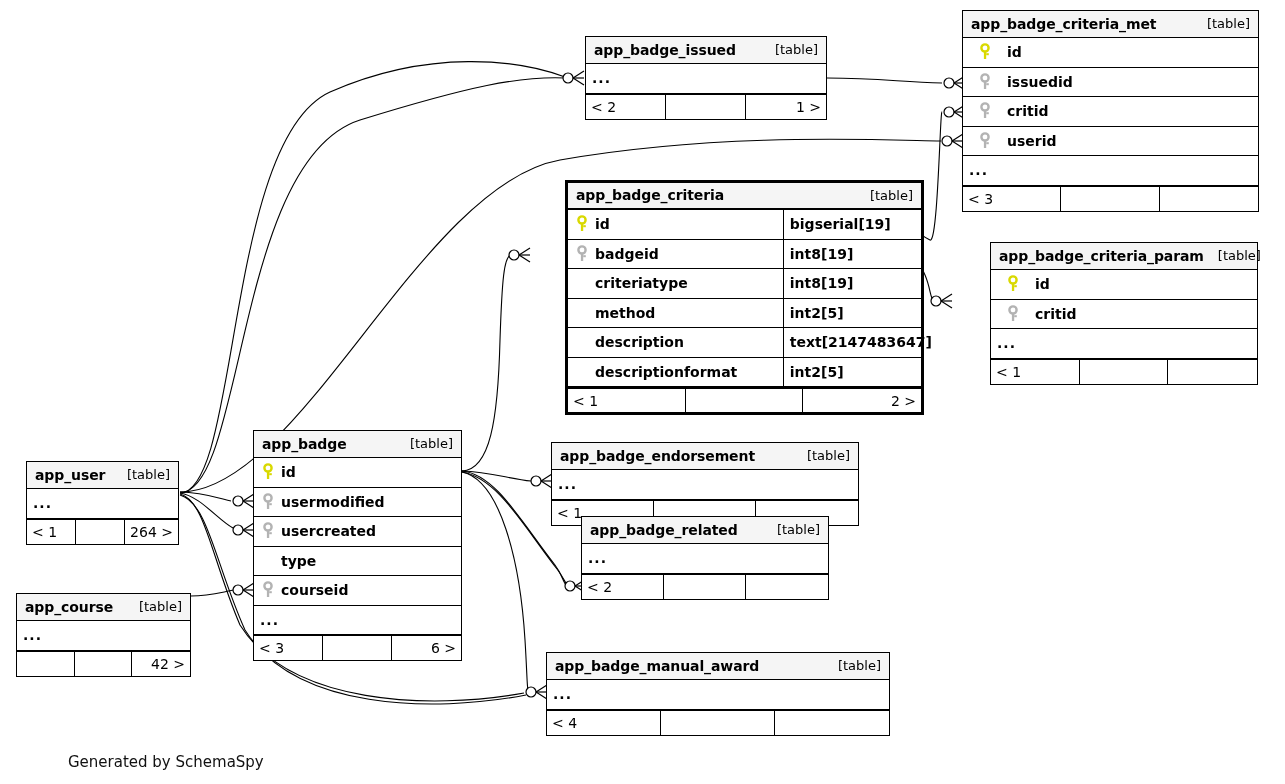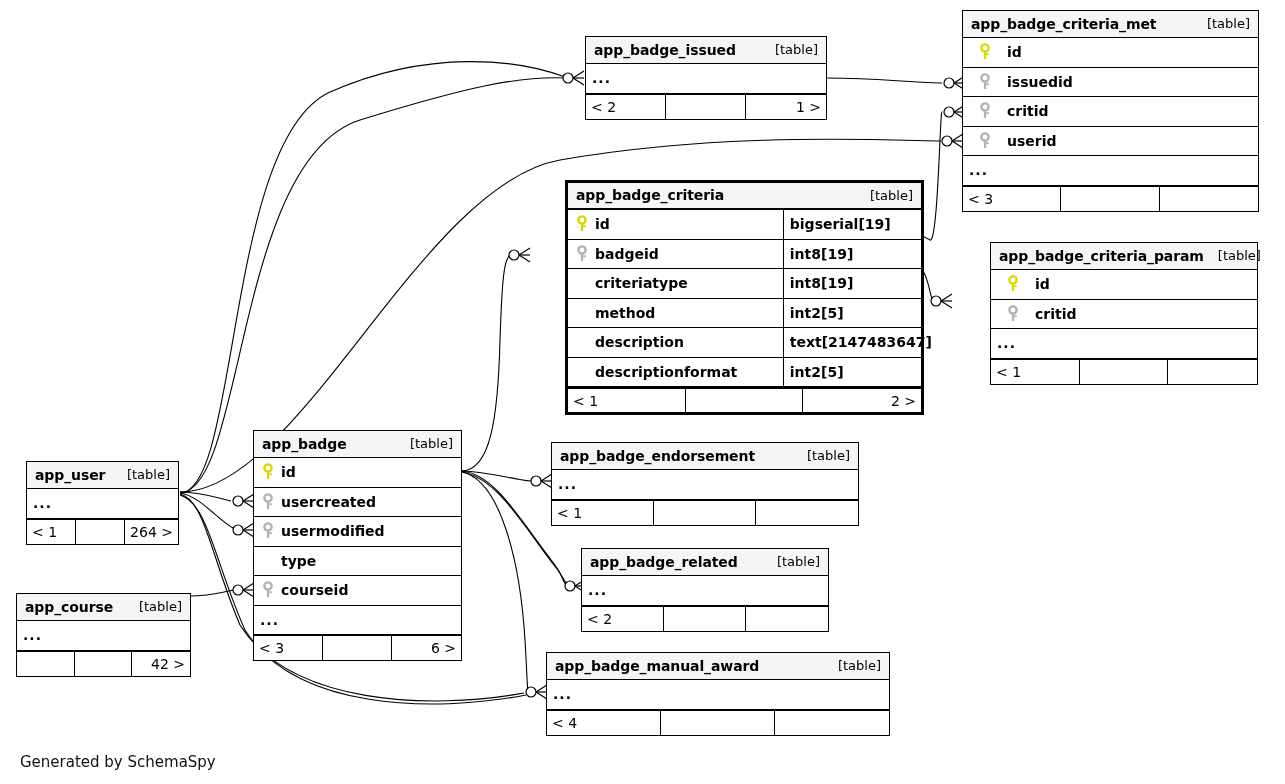--- a/index.html
+++ b/index.html
@@ -94,20 +94,21 @@
     white-space:nowrap;
   }
   .fcell:last-child{border-right:none;}
   .fcell.right{justify-content:flex-end;}
 
   .caption{
     position:absolute;
     font-size:15px;
     color:#111111;
     white-space:nowrap;
+    margin-left:48px;
   }
 </style>
 </head>
 <body>
 
 <div id="diagram">
 
   <svg id="edges" viewBox="0 0 1285 784" xmlns="http://www.w3.org/2000/svg">
       <path d="M 180 493 C 240 492 225 140 330 92 C 430 48 520 60 565 77"></path>
       <path d="M 180 493 C 245 490 235 160 360 120 C 470 86 520 76 565 78"></path>
@@ -398,33 +399,33 @@
         </div>
         <div class="trow">
           <div class="cname">
             <span class="keyicon">
               <svg width="16" height="18" viewBox="0 0 16 18">
                 <circle cx="8" cy="5" r="3.6" fill="none" stroke="#b3b3b3" stroke-width="2.4"></circle>
                 <rect x="6.9" y="7.5" width="2.3" height="8.5" fill="#b3b3b3"></rect>
                 <rect x="9.2" y="10.2" width="2.6" height="2" fill="#b3b3b3"></rect>
               </svg>
             </span>
+            <span>usermodified</span>
+          </div>
+        </div>
+        <div class="trow">
+          <div class="cname">
+            <span class="keyicon">
+              <svg width="16" height="18" viewBox="0 0 16 18">
+                <circle cx="8" cy="5" r="3.6" fill="none" stroke="#b3b3b3" stroke-width="2.4"></circle>
+                <rect x="6.9" y="7.5" width="2.3" height="8.5" fill="#b3b3b3"></rect>
+                <rect x="9.2" y="10.2" width="2.6" height="2" fill="#b3b3b3"></rect>
+              </svg>
+            </span>
             <span>usercreated</span>
-          </div>
-        </div>
-        <div class="trow">
-          <div class="cname">
-            <span class="keyicon">
-              <svg width="16" height="18" viewBox="0 0 16 18">
-                <circle cx="8" cy="5" r="3.6" fill="none" stroke="#b3b3b3" stroke-width="2.4"></circle>
-                <rect x="6.9" y="7.5" width="2.3" height="8.5" fill="#b3b3b3"></rect>
-                <rect x="9.2" y="10.2" width="2.6" height="2" fill="#b3b3b3"></rect>
-              </svg>
-            </span>
-            <span>usermodified</span>
           </div>
         </div>
         <div class="trow">
           <div class="cname">
             <span class="noicon"></span>
             <span>type</span>
           </div>
         </div>
         <div class="trow">
           <div class="cname">
@@ -468,21 +469,21 @@
         </div>
         <div class="trow">
           <span class="dots">...</span>
         </div>
         <div class="tfoot">
           <div class="fcell">&lt; 1</div>
           <div class="fcell"></div>
           <div class="fcell right">264 &gt;</div>
         </div>
       </div>
-      <div class="tbl" style="left: 581px; top: 548px; width: 248px;">
+      <div class="tbl" style="left: 581px; top: 516px; width: 248px;">
         <div class="thead">
           <span class="tname">app_badge_related</span>
           <span class="ttag">[table]</span>
         </div>
         <div class="trow">
           <span class="dots">...</span>
         </div>
         <div class="tfoot">
           <div class="fcell">&lt; 2</div>
           <div class="fcell"></div>

